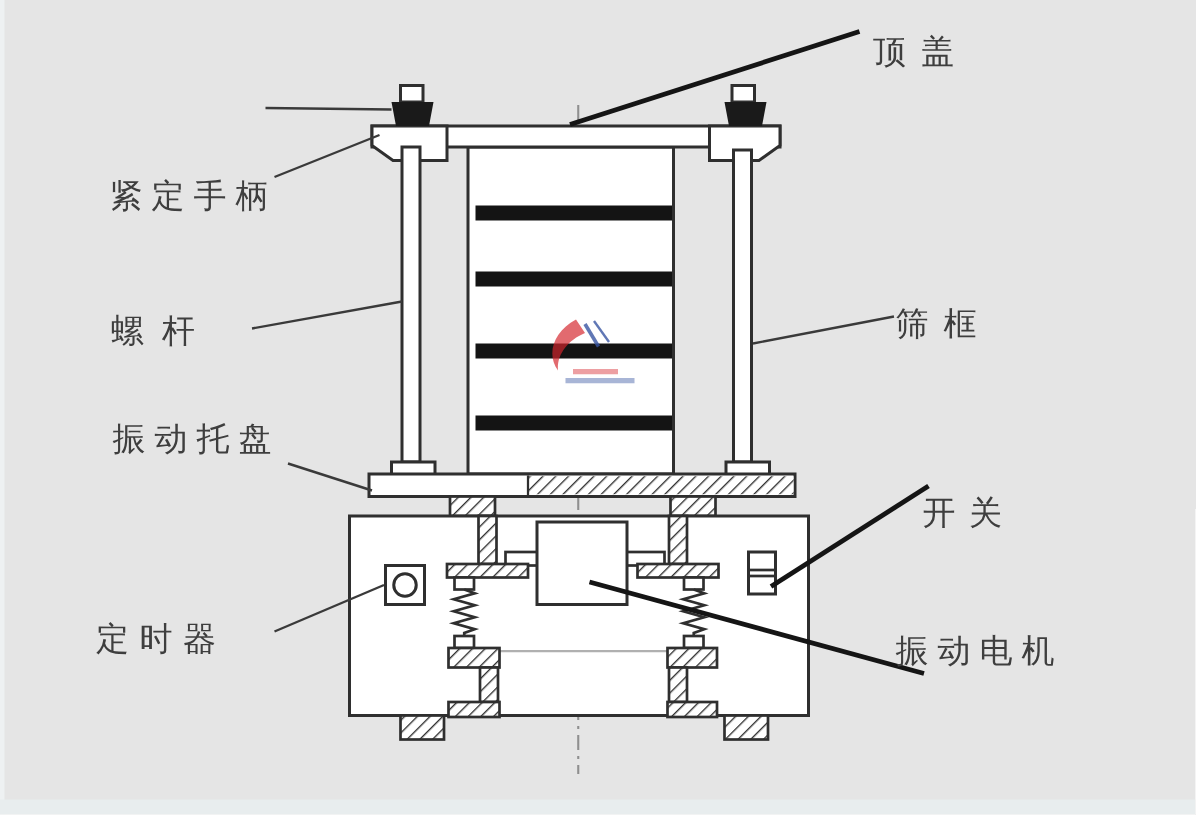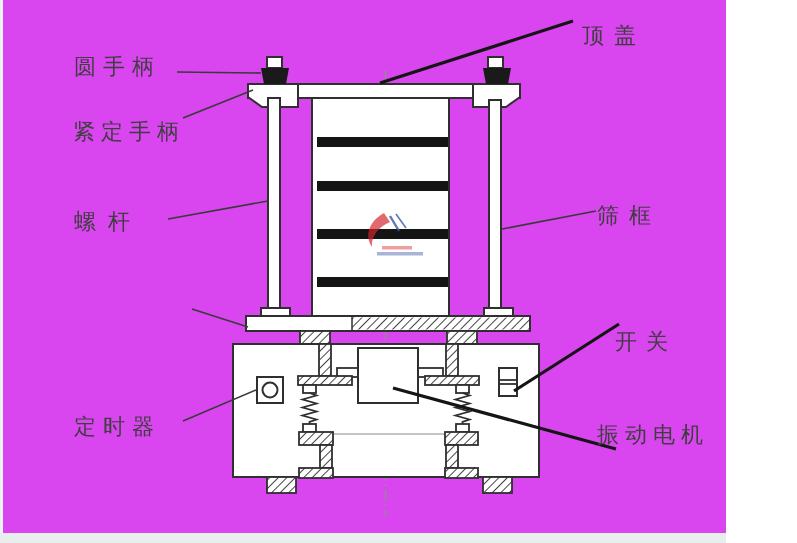--- a/index.html
+++ b/index.html
@@ -1,18 +1,18 @@
 <!DOCTYPE html>
 <html><head>
 <meta charset="utf-8">
 <style>
   html,body{margin:0;padding:0;background:#fff;}
   #canvas{
-    position:relative;width:726px;height:543px;overflow:hidden;
-    background:#d946ef;
+    position:relative;width:797px;height:543px;overflow:hidden;
+    background:#e5e5e5;
     font-family:"DejaVu Sans","Liberation Sans",sans-serif;
   }
   #left-strip{position:absolute;left:0;top:0;width:3px;height:543px;background:#eef1f2;}
   #footer-band{position:absolute;left:0;top:533px;width:797px;height:10px;background:#e8edee;}
   svg{position:absolute;left:0;top:0;}
   .lbl{
     position:absolute;font-size:22px;line-height:26px;color:#3e3e3e;
     letter-spacing:6px;white-space:nowrap;user-select:none;
   }
   .ls7{letter-spacing:7px;}
@@ -150,20 +150,20 @@
     </g>
 
     <g stroke="#151515" stroke-width="3.2">
       <line x1="380" y1="83" x2="573" y2="21"></line>
       <line x1="514" y1="391" x2="619" y2="324"></line>
       <line x1="393" y1="388" x2="616" y2="449"></line>
     </g>
   </svg>
 
   <div class="lbl ls10" style="left:582px;top:23px;">顶盖</div>
-  <div class="lbl ls7" style="left:74px;top:54px;">圆手柄</div>
   <div class="lbl" style="left:73px;top:119px;">紧定手柄</div>
   <div class="lbl ls12" style="left:74px;top:209px;">螺杆</div>
   <div class="lbl ls10" style="left:597px;top:203px;font-family:Liberation Serif, serif;">筛框</div>
+  <div class="lbl" style="left:75px;top:281px;">振动托盘</div>
   <div class="lbl ls9" style="left:615px;top:329px;">开关</div>
-  <div class="lbl ls7" style="left:74px;top:414px;">定时器</div>
+  <div class="lbl ls7" style="left:64px;top:414px;">定时器</div>
   <div class="lbl" style="left:597px;top:422px;">振动电机</div>
 </div>
 
 </body></html>

